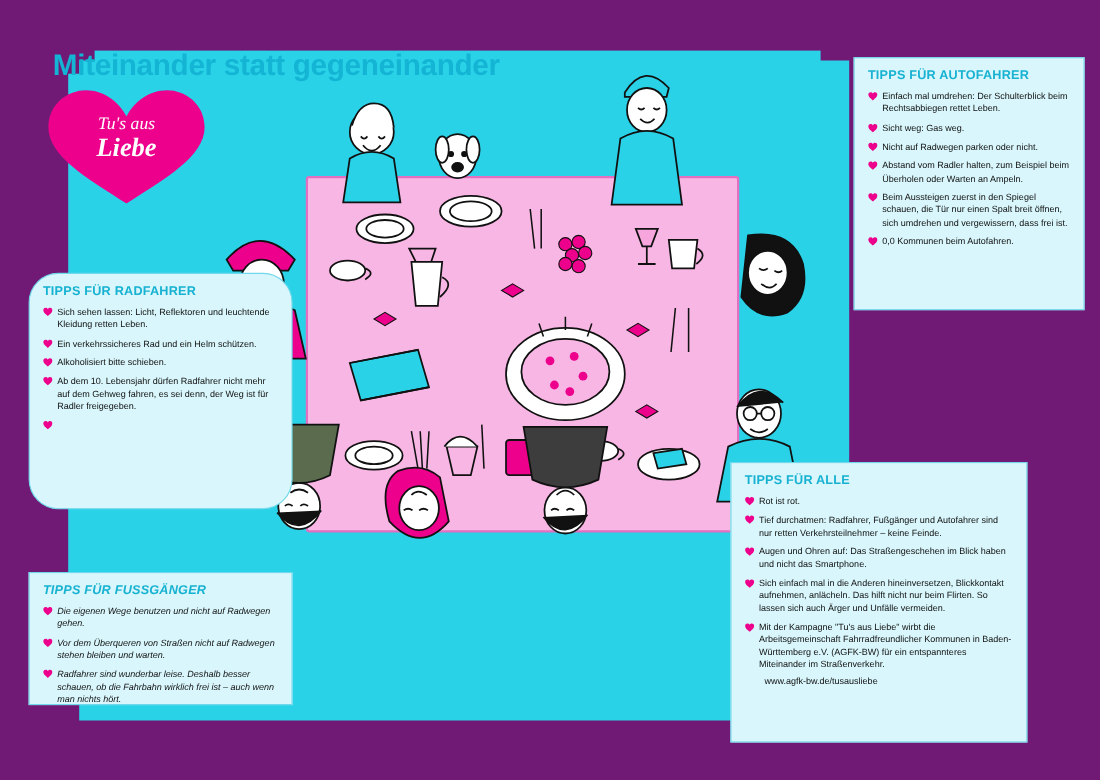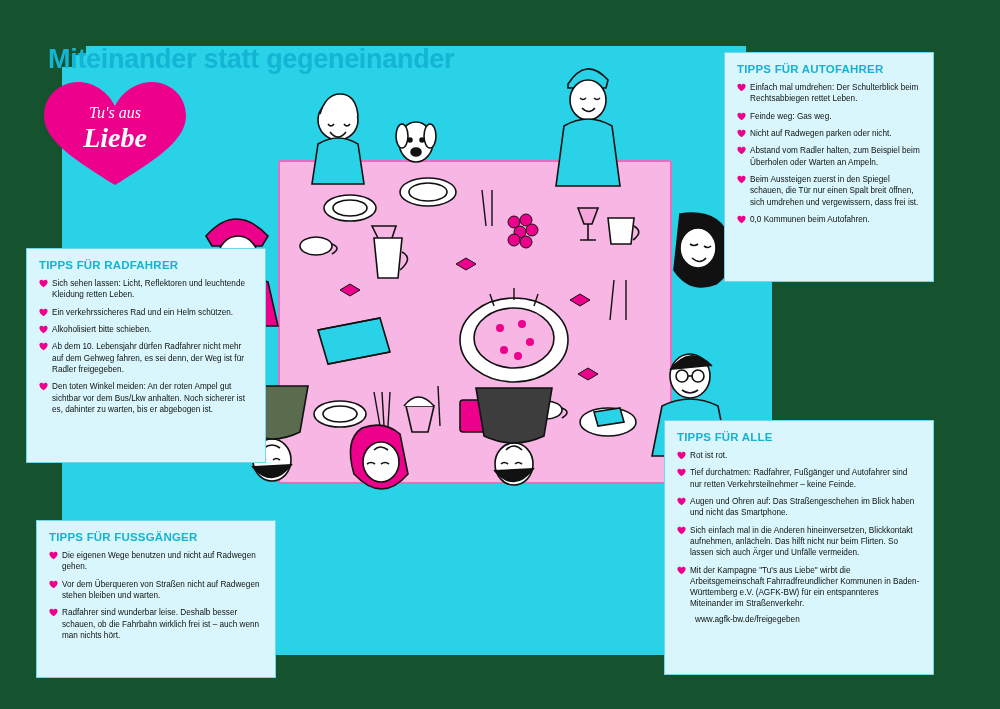--- a/index.html
+++ b/index.html
@@ -7,21 +7,21 @@
     padding: 0;
     background: #ffffff;
   }
   body {
     font-family: "Liberation Sans", sans-serif;
   }
   #page {
     position: relative;
     width: 1000px;
     height: 709px;
-    background: #14532d;
+    background: #701a75;
     overflow: hidden;
   }
 
   
   .cyan-panel {
     position: absolute;
     background: #22d3ee;
   }
   #cyan-main {
     left: 72px;
@@ -84,21 +84,21 @@
     text-align: center;
     color: #ffffff;
     line-height: 1.15;
   }
   #heart-logo .logo-l1 {
     font-size: 16px;
     font-style: italic;
     font-family: "Liberation Serif", serif;
   }
   #heart-logo .logo-l2 {
-    font-size: 28px;
+    font-size: 24px;
     font-style: italic;
     font-weight: bold;
     font-family: "Liberation Serif", serif;
   }
 
   
   .tipbox {
     position: absolute;
     background: #d8f6fb;
     border: 1.5px solid #6fd8ea;
@@ -137,24 +137,24 @@
     margin-bottom: 0;
   }
   .tipbox .weblink {
     display: block;
     margin-top: 4px;
     margin-left: 5px;
     font-size: 8.2px;
     color: #111111;
   }
 
-  #box-autofahrer { left: 724px; top: 52px;  width: 210px; height: 230px; }
-  #box-radfahrer  { left: 26px;  top: 248px; width: 240px; height: 215px; }
+  #box-autofahrer { left: 776px; top: 52px;  width: 210px; height: 230px; }
+  #box-radfahrer  { left: 26px;  top: 248px; width: 240px; height: 215px; border-radius: 27px; }
   #box-alle       { left: 664px; top: 420px; width: 270px; height: 255px; }
-  #box-fussgaenger{ left: 36px;  top: 520px; width: 240px; height: 158px; }
+  #box-fussgaenger{ left: 26px;  top: 520px; width: 240px; height: 121px; font-style: italic; }
 
   
   #table-area {
     position: absolute;
     left: 278px;
     top: 160px;
     width: 390px;
     height: 320px;
   }
   #tablecloth {
@@ -356,21 +356,21 @@
       <li>
         <svg class="bullet-heart" viewBox="0 0 24 22">
             <path d="M12 21 C 6 16, 1 12, 1 7 C 1 3, 4 1, 7 1 C 9.5 1, 11 2.5, 12 4.5 C 13 2.5, 14.5 1, 17 1 C 20 1, 23 3, 23 7 C 23 12, 18 16, 12 21 Z" fill="#ec008c"></path>
           </svg>
         <span>Einfach mal umdrehen: Der Schulterblick beim Rechtsabbiegen rettet Leben.</span>
       </li>
       <li>
         <svg class="bullet-heart" viewBox="0 0 24 22">
             <path d="M12 21 C 6 16, 1 12, 1 7 C 1 3, 4 1, 7 1 C 9.5 1, 11 2.5, 12 4.5 C 13 2.5, 14.5 1, 17 1 C 20 1, 23 3, 23 7 C 23 12, 18 16, 12 21 Z" fill="#ec008c"></path>
           </svg>
-        <span>Feinde weg: Gas weg.</span>
+        <span>Sicht weg: Gas weg.</span>
       </li>
       <li>
         <svg class="bullet-heart" viewBox="0 0 24 22">
             <path d="M12 21 C 6 16, 1 12, 1 7 C 1 3, 4 1, 7 1 C 9.5 1, 11 2.5, 12 4.5 C 13 2.5, 14.5 1, 17 1 C 20 1, 23 3, 23 7 C 23 12, 18 16, 12 21 Z" fill="#ec008c"></path>
           </svg>
         <span>Nicht auf Radwegen parken oder nicht.</span>
       </li>
       <li>
         <svg class="bullet-heart" viewBox="0 0 24 22">
             <path d="M12 21 C 6 16, 1 12, 1 7 C 1 3, 4 1, 7 1 C 9.5 1, 11 2.5, 12 4.5 C 13 2.5, 14.5 1, 17 1 C 20 1, 23 3, 23 7 C 23 12, 18 16, 12 21 Z" fill="#ec008c"></path>
@@ -416,21 +416,20 @@
       <li>
         <svg class="bullet-heart" viewBox="0 0 24 22">
             <path d="M12 21 C 6 16, 1 12, 1 7 C 1 3, 4 1, 7 1 C 9.5 1, 11 2.5, 12 4.5 C 13 2.5, 14.5 1, 17 1 C 20 1, 23 3, 23 7 C 23 12, 18 16, 12 21 Z" fill="#ec008c"></path>
           </svg>
         <span>Ab dem 10. Lebensjahr dürfen Radfahrer nicht mehr auf dem Gehweg fahren, es sei denn, der Weg ist für Radler freigegeben.</span>
       </li>
       <li>
         <svg class="bullet-heart" viewBox="0 0 24 22">
             <path d="M12 21 C 6 16, 1 12, 1 7 C 1 3, 4 1, 7 1 C 9.5 1, 11 2.5, 12 4.5 C 13 2.5, 14.5 1, 17 1 C 20 1, 23 3, 23 7 C 23 12, 18 16, 12 21 Z" fill="#ec008c"></path>
           </svg>
-        <span>Den toten Winkel meiden: An der roten Ampel gut sichtbar vor dem Bus/Lkw anhalten. Noch sicherer ist es, dahinter zu warten, bis er abgebogen ist.</span>
       </li>
     </ul>
   </div>
 
   <div class="tipbox" id="box-fussgaenger">
     <h3>TIPPS FÜR FUSSGÄNGER</h3>
     <ul>
       <li>
         <svg class="bullet-heart" viewBox="0 0 24 22">
             <path d="M12 21 C 6 16, 1 12, 1 7 C 1 3, 4 1, 7 1 C 9.5 1, 11 2.5, 12 4.5 C 13 2.5, 14.5 1, 17 1 C 20 1, 23 3, 23 7 C 23 12, 18 16, 12 21 Z" fill="#ec008c"></path>
@@ -477,18 +476,18 @@
         <svg class="bullet-heart" viewBox="0 0 24 22">
             <path d="M12 21 C 6 16, 1 12, 1 7 C 1 3, 4 1, 7 1 C 9.5 1, 11 2.5, 12 4.5 C 13 2.5, 14.5 1, 17 1 C 20 1, 23 3, 23 7 C 23 12, 18 16, 12 21 Z" fill="#ec008c"></path>
           </svg>
         <span>Sich einfach mal in die Anderen hineinversetzen, Blickkontakt aufnehmen, anlächeln. Das hilft nicht nur beim Flirten. So lassen sich auch Ärger und Unfälle vermeiden.</span>
       </li>
       <li>
         <svg class="bullet-heart" viewBox="0 0 24 22">
             <path d="M12 21 C 6 16, 1 12, 1 7 C 1 3, 4 1, 7 1 C 9.5 1, 11 2.5, 12 4.5 C 13 2.5, 14.5 1, 17 1 C 20 1, 23 3, 23 7 C 23 12, 18 16, 12 21 Z" fill="#ec008c"></path>
           </svg>
         <span>Mit der Kampagne "Tu's aus Liebe" wirbt die Arbeitsgemeinschaft Fahrradfreundlicher Kommunen in Baden-Württemberg e.V. (AGFK-BW) für ein entspannteres Miteinander im Straßenverkehr.</span>
-        <span class="weblink">www.agfk-bw.de/freigegeben</span>
+        <span class="weblink">www.agfk-bw.de/tusausliebe</span>
       </li>
     </ul>
   </div>
 
 </div>
 
 </body></html>

